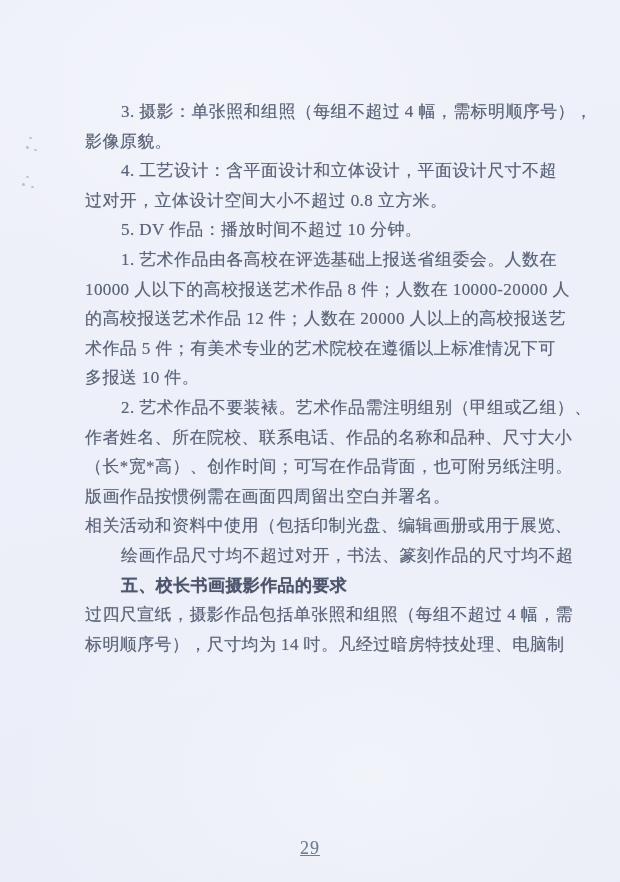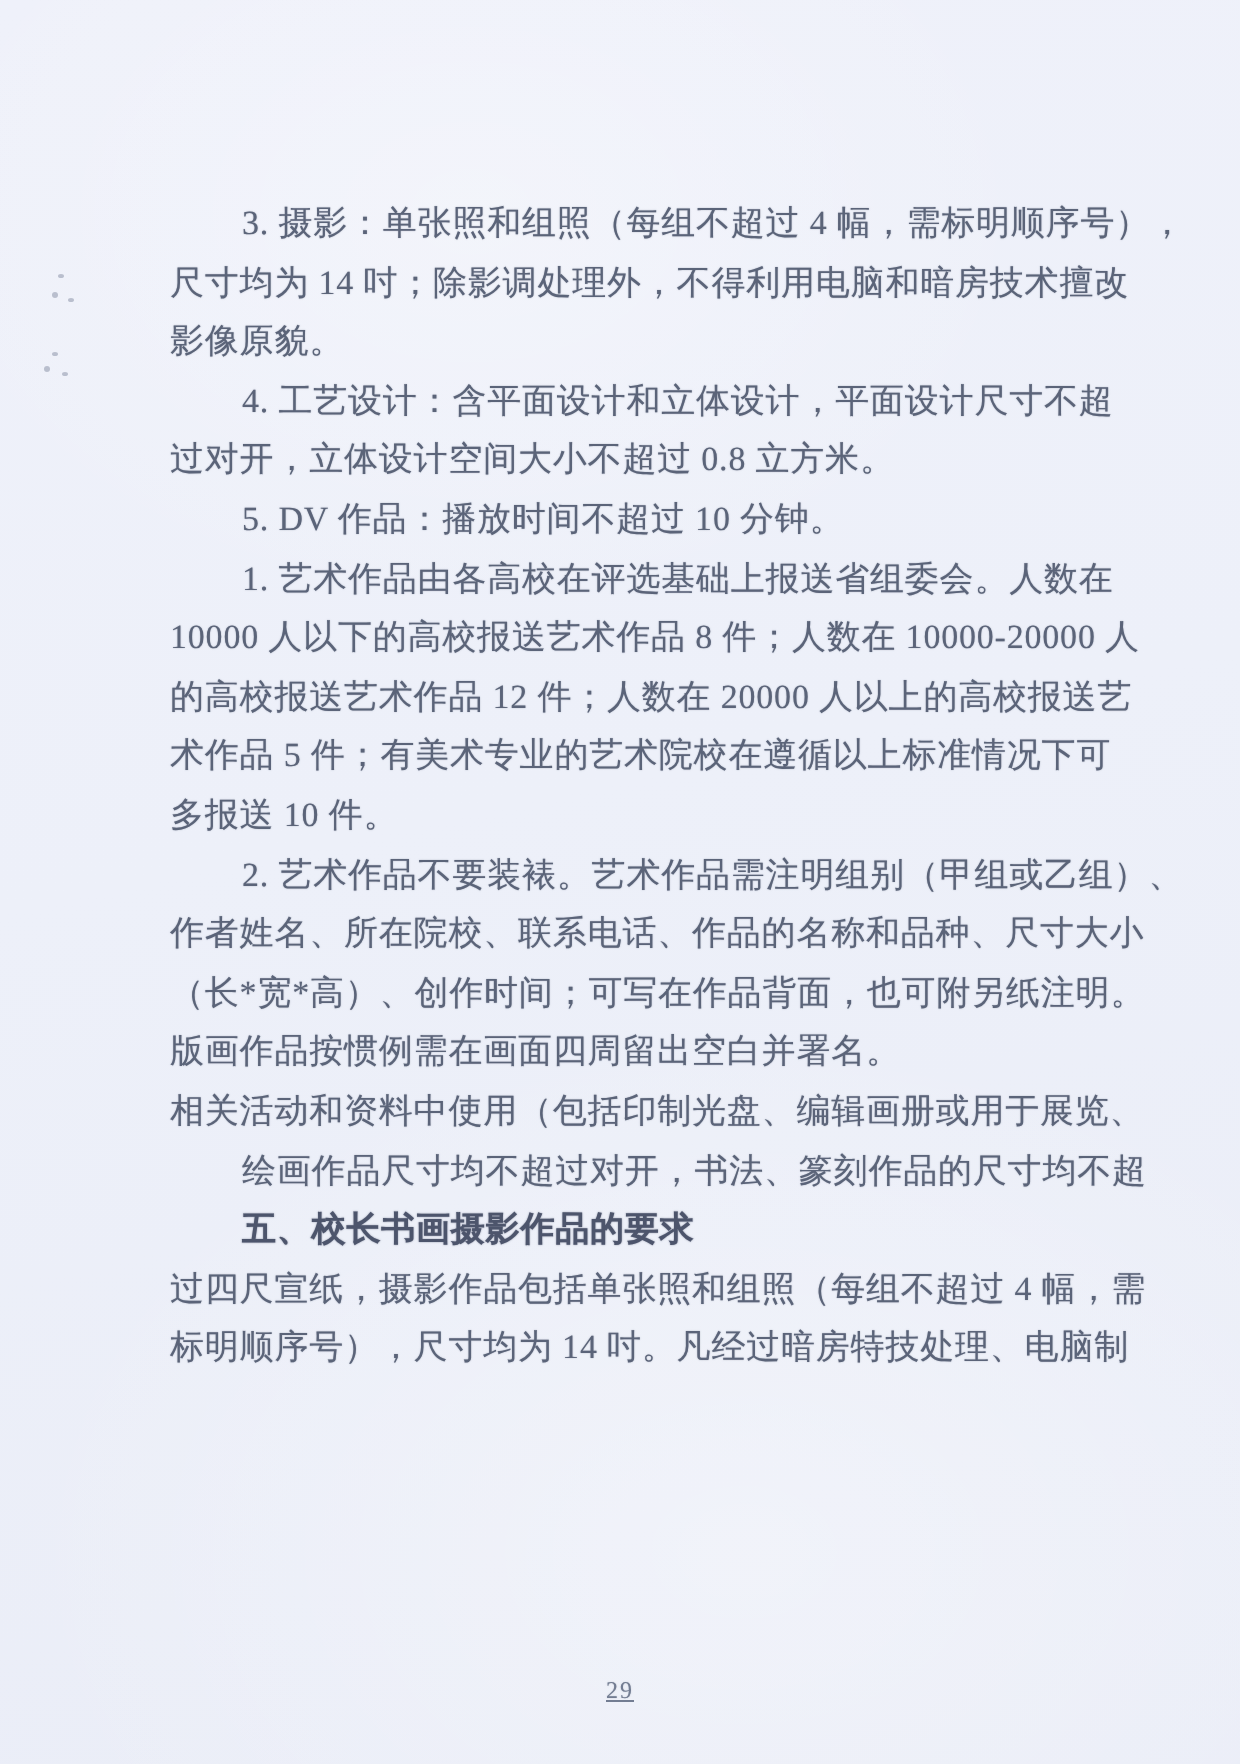--- a/index.html
+++ b/index.html
@@ -39,21 +39,21 @@
     font-weight: bold;
     color: #4d556c;
     text-shadow: 0 0 0.9px rgba(77,85,108,0.65);
   }
   .page-number {
     position: absolute;
     left: 0;
     right: 0;
     top: 838px;
     text-align: center;
-    font-size: 12px;
+    font-size: 18px;
     letter-spacing: 1px;
     color: #737d92;
     text-shadow: 0 0 0.6px rgba(115,125,146,0.5);
     text-decoration: underline;
   }
   .speck {
     position: absolute;
     border-radius: 50%;
     background: rgba(104,114,140,0.40);
   }
@@ -65,21 +65,20 @@
 
   <div class="speck" style="left:29px; top:137px; width:3px; height:2px;"></div>
   <div class="speck" style="left:26px; top:146px; width:3px; height:3px;"></div>
   <div class="speck" style="left:34px; top:149px; width:3px; height:2px;"></div>
   <div class="speck" style="left:26px; top:176px; width:3px; height:2px;"></div>
   <div class="speck" style="left:22px; top:183px; width:3px; height:3px;"></div>
   <div class="speck" style="left:31px; top:186px; width:3px; height:2px;"></div>
 
   <div class="content">
     <div class="line indent">3. 摄影：单张照和组照（每组不超过 4 幅，需标明顺序号），</div>
-    <div class="line">尺寸均为 14 吋；除影调处理外，不得利用电脑和暗房技术擅改</div>
     <div class="line">影像原貌。</div>
     <div class="line indent">4. 工艺设计：含平面设计和立体设计，平面设计尺寸不超</div>
     <div class="line">过对开，立体设计空间大小不超过 0.8 立方米。</div>
     <div class="line indent">5. DV 作品：播放时间不超过 10 分钟。</div>
     <div class="line indent">1. 艺术作品由各高校在评选基础上报送省组委会。人数在</div>
     <div class="line">10000 人以下的高校报送艺术作品 8 件；人数在 10000-20000 人</div>
     <div class="line">的高校报送艺术作品 12 件；人数在 20000 人以上的高校报送艺</div>
     <div class="line">术作品 5 件；有美术专业的艺术院校在遵循以上标准情况下可</div>
     <div class="line">多报送 10 件。</div>
     <div class="line indent">2. 艺术作品不要装裱。艺术作品需注明组别（甲组或乙组）、</div>

